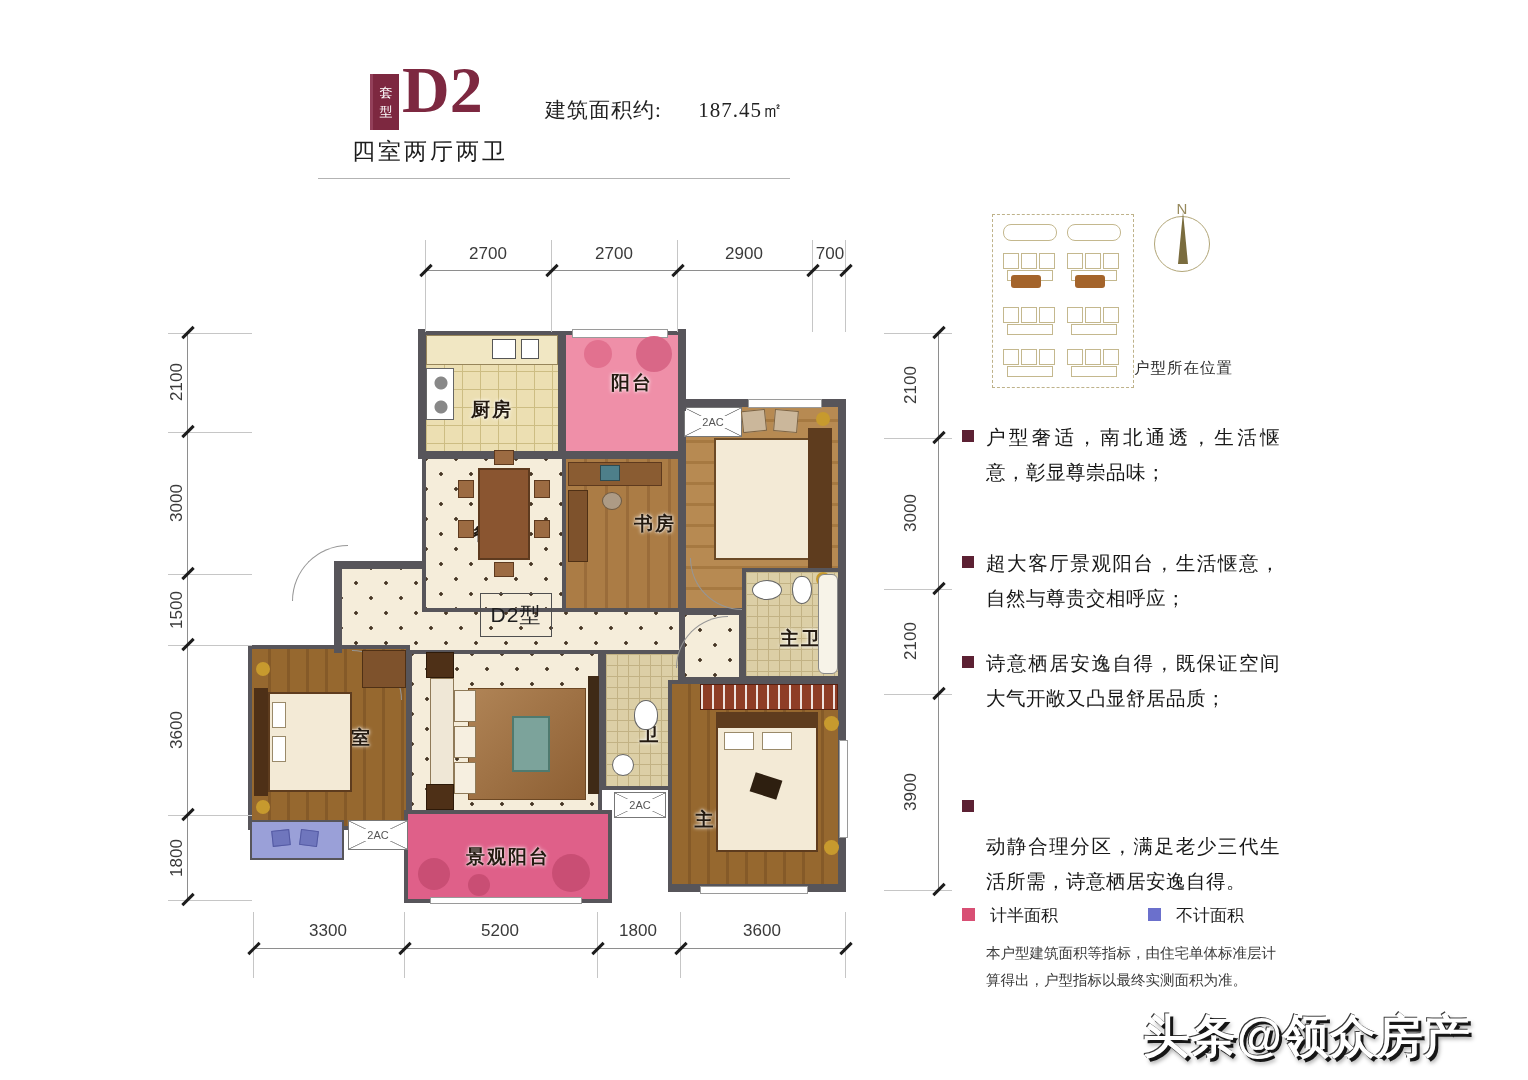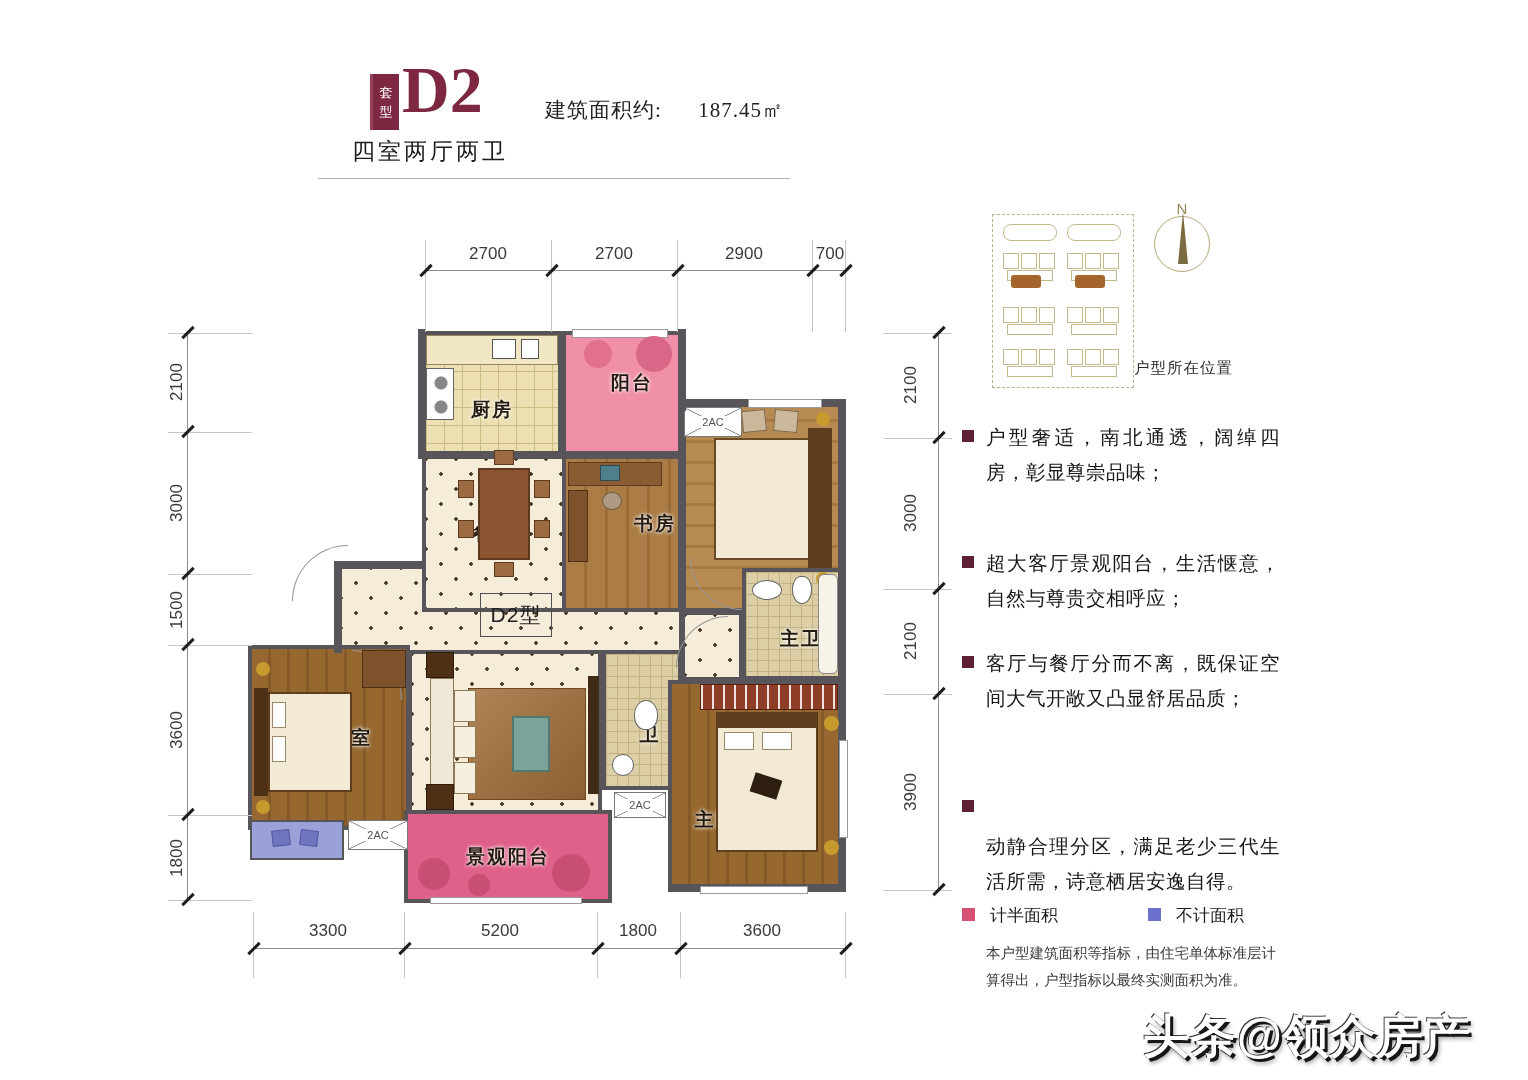--- a/index.html
+++ b/index.html
@@ -348,25 +348,25 @@
       </div>
     <div class="cbar" style="left:14px;top:151px;width:44px;"></div>
     <div class="cbar" style="left:78px;top:151px;width:44px;"></div>
   </div>
   <div class="compass-n">N</div>
   <div class="compass-circle"></div>
   <div class="needle"></div>
   <div class="loc-label">户型所在位置</div>
 
   <div class="bullet-sq" style="left:962px;top:430px;"></div>
-  <div class="bullet-text" style="top:420px;">户型奢适，南北通透，阔绰四房，彰显尊崇品味；</div>
+  <div class="bullet-text" style="top:420px;">户型奢适，南北通透，生活惬意，彰显尊崇品味；</div>
   <div class="bullet-sq" style="left:962px;top:556px;"></div>
   <div class="bullet-text" style="top:546px;">超大客厅景观阳台，生活惬意，自然与尊贵交相呼应；</div>
   <div class="bullet-sq" style="left:962px;top:656px;"></div>
-  <div class="bullet-text" style="top:646px;">客厅与餐厅分而不离，既保证空间大气开敞又凸显舒居品质；</div>
+  <div class="bullet-text" style="top:646px;">诗意栖居安逸自得，既保证空间大气开敞又凸显舒居品质；</div>
   <div class="bullet-sq" style="left:962px;top:800px;"></div>
   <div class="bullet-text" style="top:790px;margin-top:39px;">动静合理分区，满足老少三代生活所需，诗意栖居安逸自得。</div>
 
   <div class="legend-sq" style="left: 962px; top: 908px; background: rgb(216, 79, 116);"></div>
   <div class="legend-label" style="left:990px;top:904px;">计半面积</div>
   <div class="legend-sq" style="left: 1148px; top: 908px; background: rgb(107, 112, 204);"></div>
   <div class="legend-label" style="left:1176px;top:904px;">不计面积</div>
   <div class="note">本户型建筑面积等指标，由住宅单体标准层计算得出，户型指标以最终实测面积为准。</div>
 
   <div class="watermark">头条@领众房产</div>

